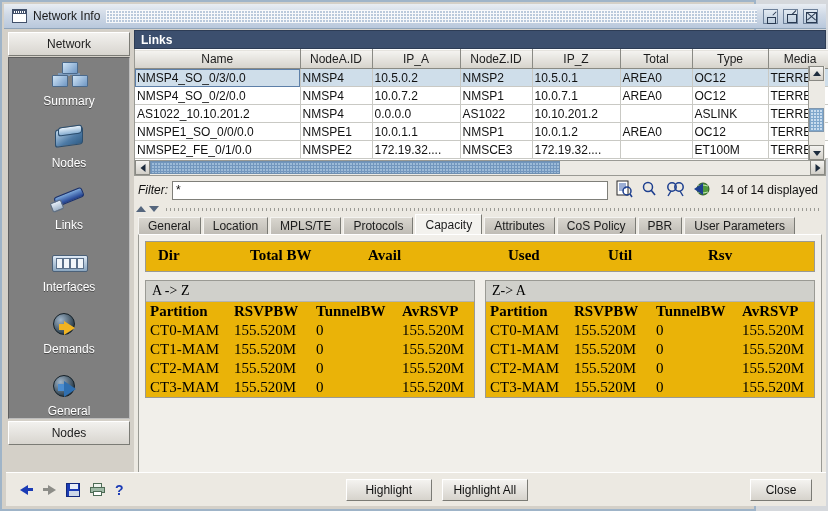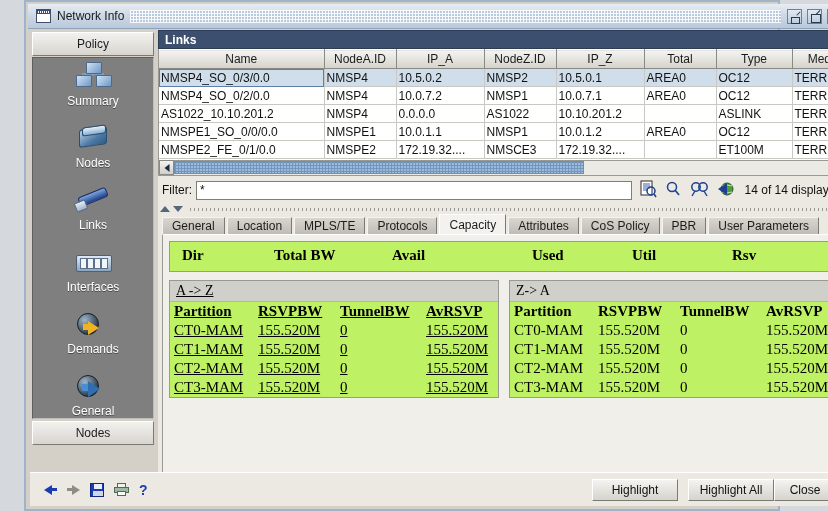--- a/index.html
+++ b/index.html
@@ -7,21 +7,20 @@
     width:828px;height:511px;overflow:hidden;
     font-family:"Liberation Sans", sans-serif;
     font-size:12px;
     background:#d5d8dc;
   }
   .window{
     position:absolute;left:0;top:0;width:756px;height:511px;
     box-sizing:border-box;
     border:2px solid #9fb4c8;
     background:#d4d0c8;
-    margin-left:24px;
   }
   
   .titlebar{
     position:absolute;left:2px;top:2px;width:822px;height:24px;
     background:linear-gradient(to bottom,#e8edf3 0%,#cfd9e6 45%,#b9c8dc 100%);
     border-bottom:1px solid #8fa3b8;
     display:flex;align-items:center;
   }
   .title-ico{
     width:15px;height:14px;margin-left:8px;margin-right:6px;
@@ -168,21 +167,21 @@
                        repeating-linear-gradient(to bottom,#7fa7cc 0 1px,transparent 1px 3px);
       border:1px solid #8097ae;box-sizing:border-box;}
   .hsb{height:15px;background:#eceae4;border:1px solid #9a9a94;border-top:none;box-sizing:border-box;position:relative;}
   .hsb-thumb{position:absolute;top:0;left:15px;width:410px;height:13px;
       background-color:#9dbbd8;
       background-image:repeating-linear-gradient(to right,#7296bd 0 1px,transparent 1px 3px),
                        repeating-linear-gradient(to bottom,#7296bd 0 1px,transparent 1px 3px);
       border:1px solid #6f8fb0;box-sizing:border-box;}
   
   .filterbar{display:flex;align-items:center;height:28px;padding:0 4px;background:#ece9e2;}
-  .filter-lab{font-size:12px;color:#111;margin-right:4px;}
+  .filter-lab{font-size:12px;color:#111;margin-right:4px;font-style:italic;}
   .filter-input{
     flex:1;height:19px;background:#ffffff;border:1px solid #7f7f79;
     box-sizing:border-box;font-size:12px;color:#111;padding:1px 3px;
     font-family:"Liberation Sans", sans-serif;
   }
   .fb-icons{display:flex;align-items:center;gap:9px;margin-left:8px;margin-right:10px;}
   .count-txt{font-size:12px;color:#111;margin-right:4px;white-space:nowrap;}
   
   .splitter{height:10px;background:#ece9e2;display:flex;align-items:center;padding-left:2px;}
   .sp-tri{width:0;height:0;margin-right:3px;}
@@ -201,36 +200,36 @@
   .tab.active{
     height:20px;background:#f3f2ee;
     border-top:1px solid #ffffff;border-left:1px solid #ffffff;border-right:1px solid #7b7b75;
     font-size:12px;
   }
   .tabpanel{
     margin:0 4px 0 4px;background:#f1efea;border:1px solid #9a9a94;border-top:1px solid #ffffff;
     height:240px;box-sizing:border-box;padding:6px;
   }
   
-  .cap-box{background:#bef264;border:1px solid #9a9a94;box-sizing:border-box;}
+  .cap-box{background:#eab308;border:1px solid #9a9a94;box-sizing:border-box;}
   .serif{font-family:"Liberation Serif", serif;font-size:15px;color:#000;}
   table.cap{border-collapse:collapse;width:100%;}
   table.cap th{text-align:left;font-weight:bold;padding:1px 4px;white-space:nowrap;}
   table.cap td{text-align:left;padding:1px 4px;white-space:nowrap;}
   .sub-head{background:#d0d0cb;padding:2px 6px;font-family:"Liberation Serif", serif;font-size:14px;color:#000;
      border-bottom:1px solid #b4b4ae;}
   .two-col{display:flex;gap:10px;margin-top:8px;}
   
   .bottombar{
     position:absolute;left:4px;bottom:3px;width:820px;height:34px;
     background:#ece9e2;border-top:1px solid #ffffff;
     display:flex;align-items:center;box-sizing:border-box;
   }
   .bb-icons{display:flex;align-items:center;gap:10px;margin-left:14px;}
-  .bb-center{flex:1;display:flex;justify-content:flex-end;gap:10px;}
+  .bb-center{flex:1;display:flex;justify-content:center;gap:10px;}
   .btn{
     min-width:86px;height:22px;padding:0 10px;font-size:12px;color:#111;
     background:linear-gradient(to bottom,#f4f3f0,#d6d3cc);
     border-top:1px solid #ffffff;border-left:1px solid #ffffff;
     border-right:1px solid #7b7b75;border-bottom:1px solid #7b7b75;
     display:flex;align-items:center;justify-content:center;box-sizing:border-box;
   }
   .btn-close{margin-right:14px;min-width:62px;}
   .arr{width:0;height:0;}
   .arr-l{border-top:5px solid transparent;border-bottom:5px solid transparent;border-right:8px solid #1b3bb5;}
@@ -268,21 +267,21 @@
         </div>
       <div class="wbtn w-cls">
           <i></i>
           <em></em>
           <em class="b"></em>
         </div>
     </div>
   </div>
 
   <div class="sidebar">
-    <div class="side-btn">Policy</div>
+    <div class="side-btn">Network</div>
     <div class="side-body">
 
       <div class="side-item">
         <div class="ico ic-summary">
           <div class="bar"></div>
             <div class="stem"></div>
           <div class="mon m1"></div>
             <div class="mon m2"></div>
             <div class="mon m3"></div>
         </div>
@@ -523,21 +522,21 @@
             <th>Rsv</th>
           </tr>
             </thead>
           <tbody>
           </tbody>
         </table>
       </div>
 
       <div class="two-col">
 
-        <div class="cap-box" style="flex:1;text-decoration:underline;">
+        <div class="cap-box" style="flex:1;">
           <div class="sub-head">A -&gt; Z</div>
           <table class="cap serif" style="padding:2px 6px 6px 6px;">
             <colgroup>
                 <col style="width:84px">
                 <col style="width:82px">
                 <col style="width:86px">
                 <col>
               </colgroup>
             <thead>
                 <tr>

